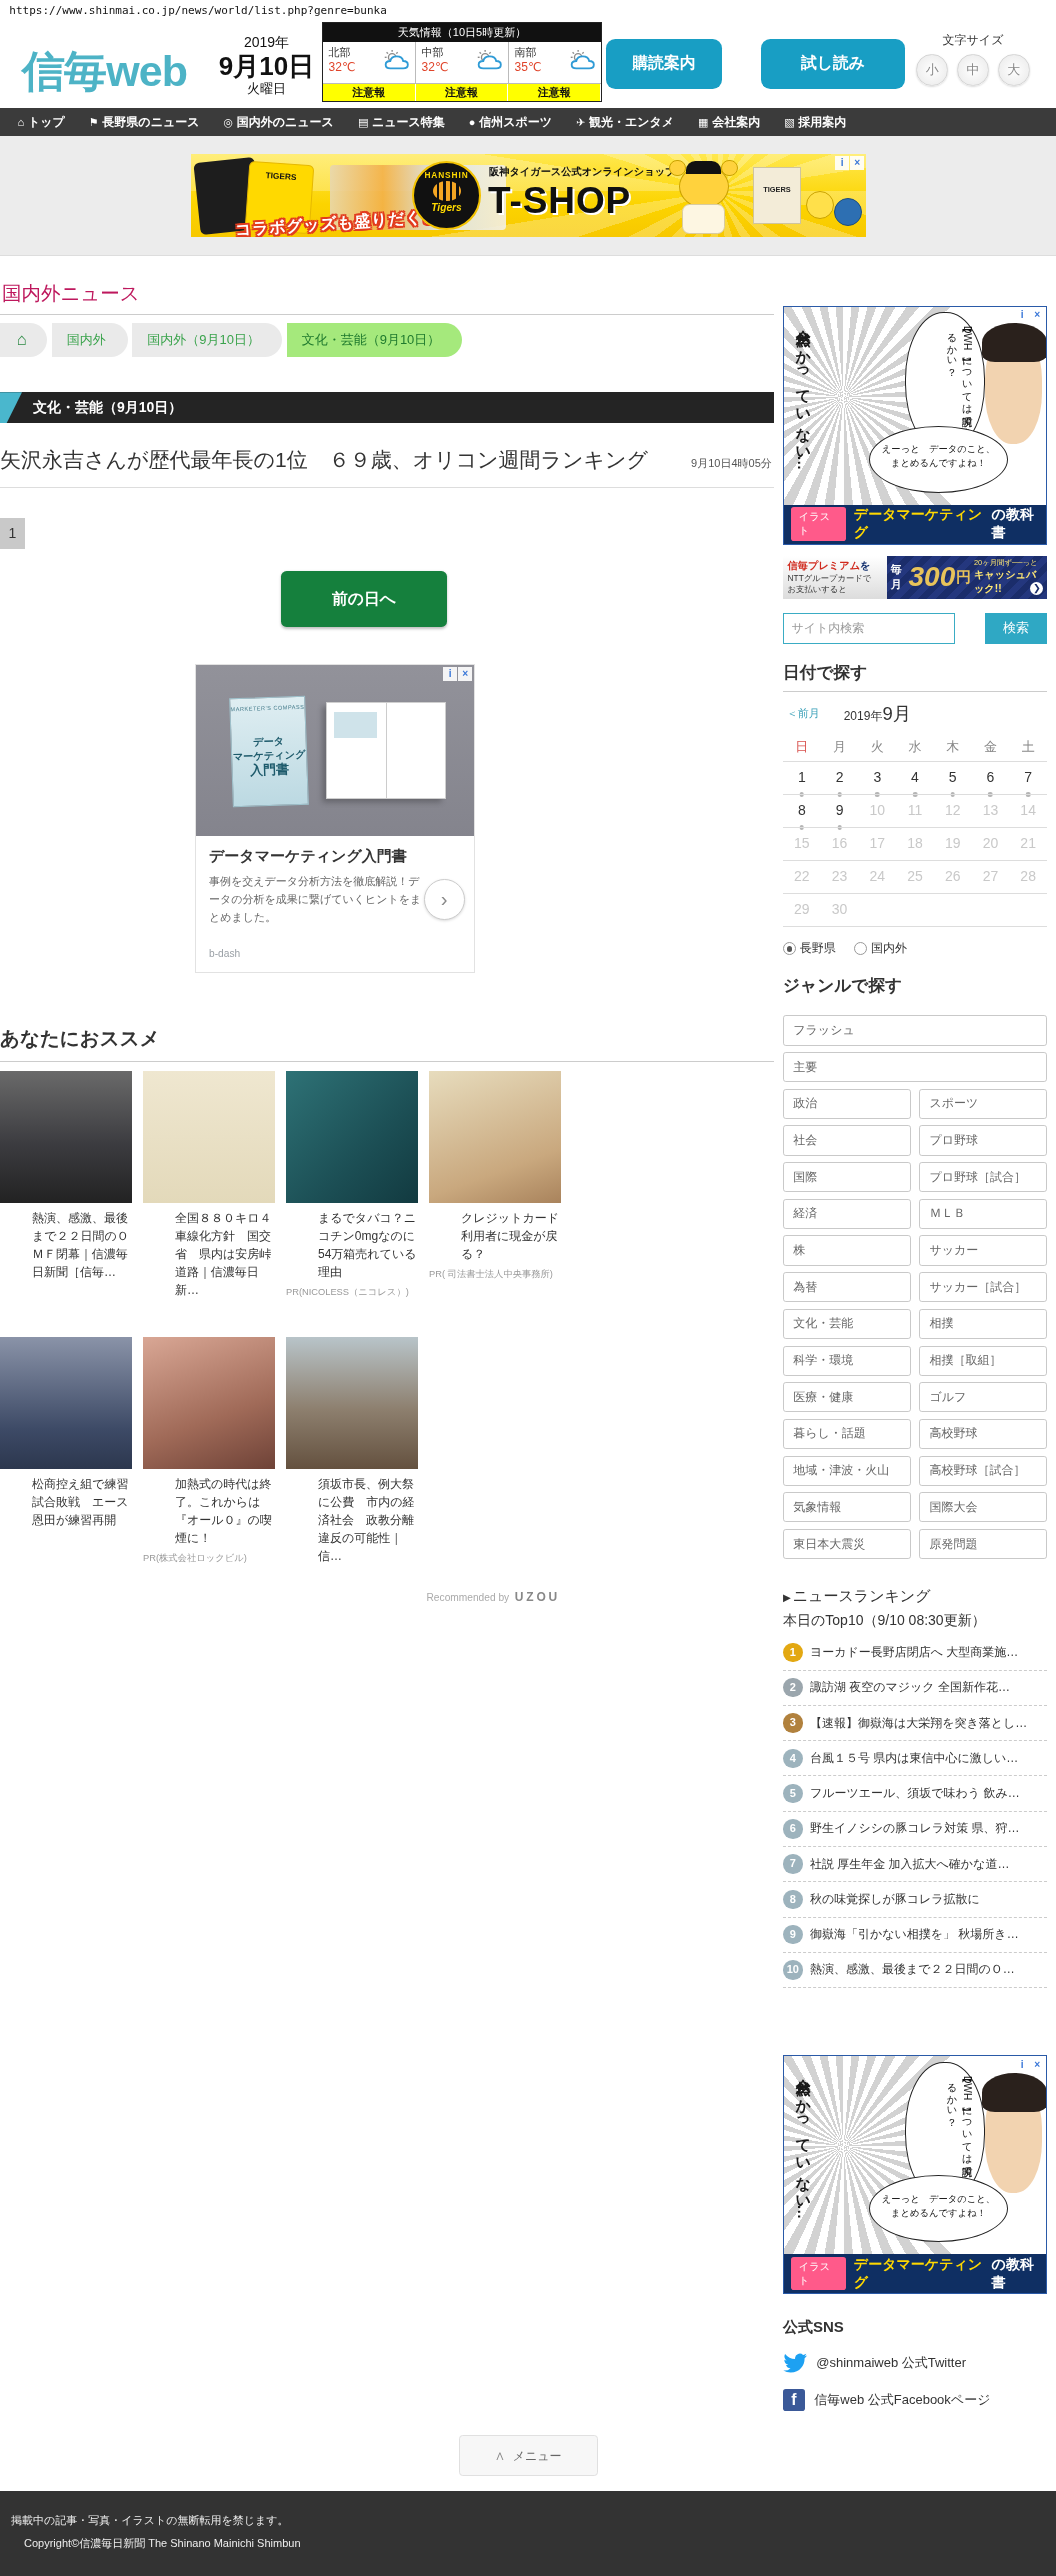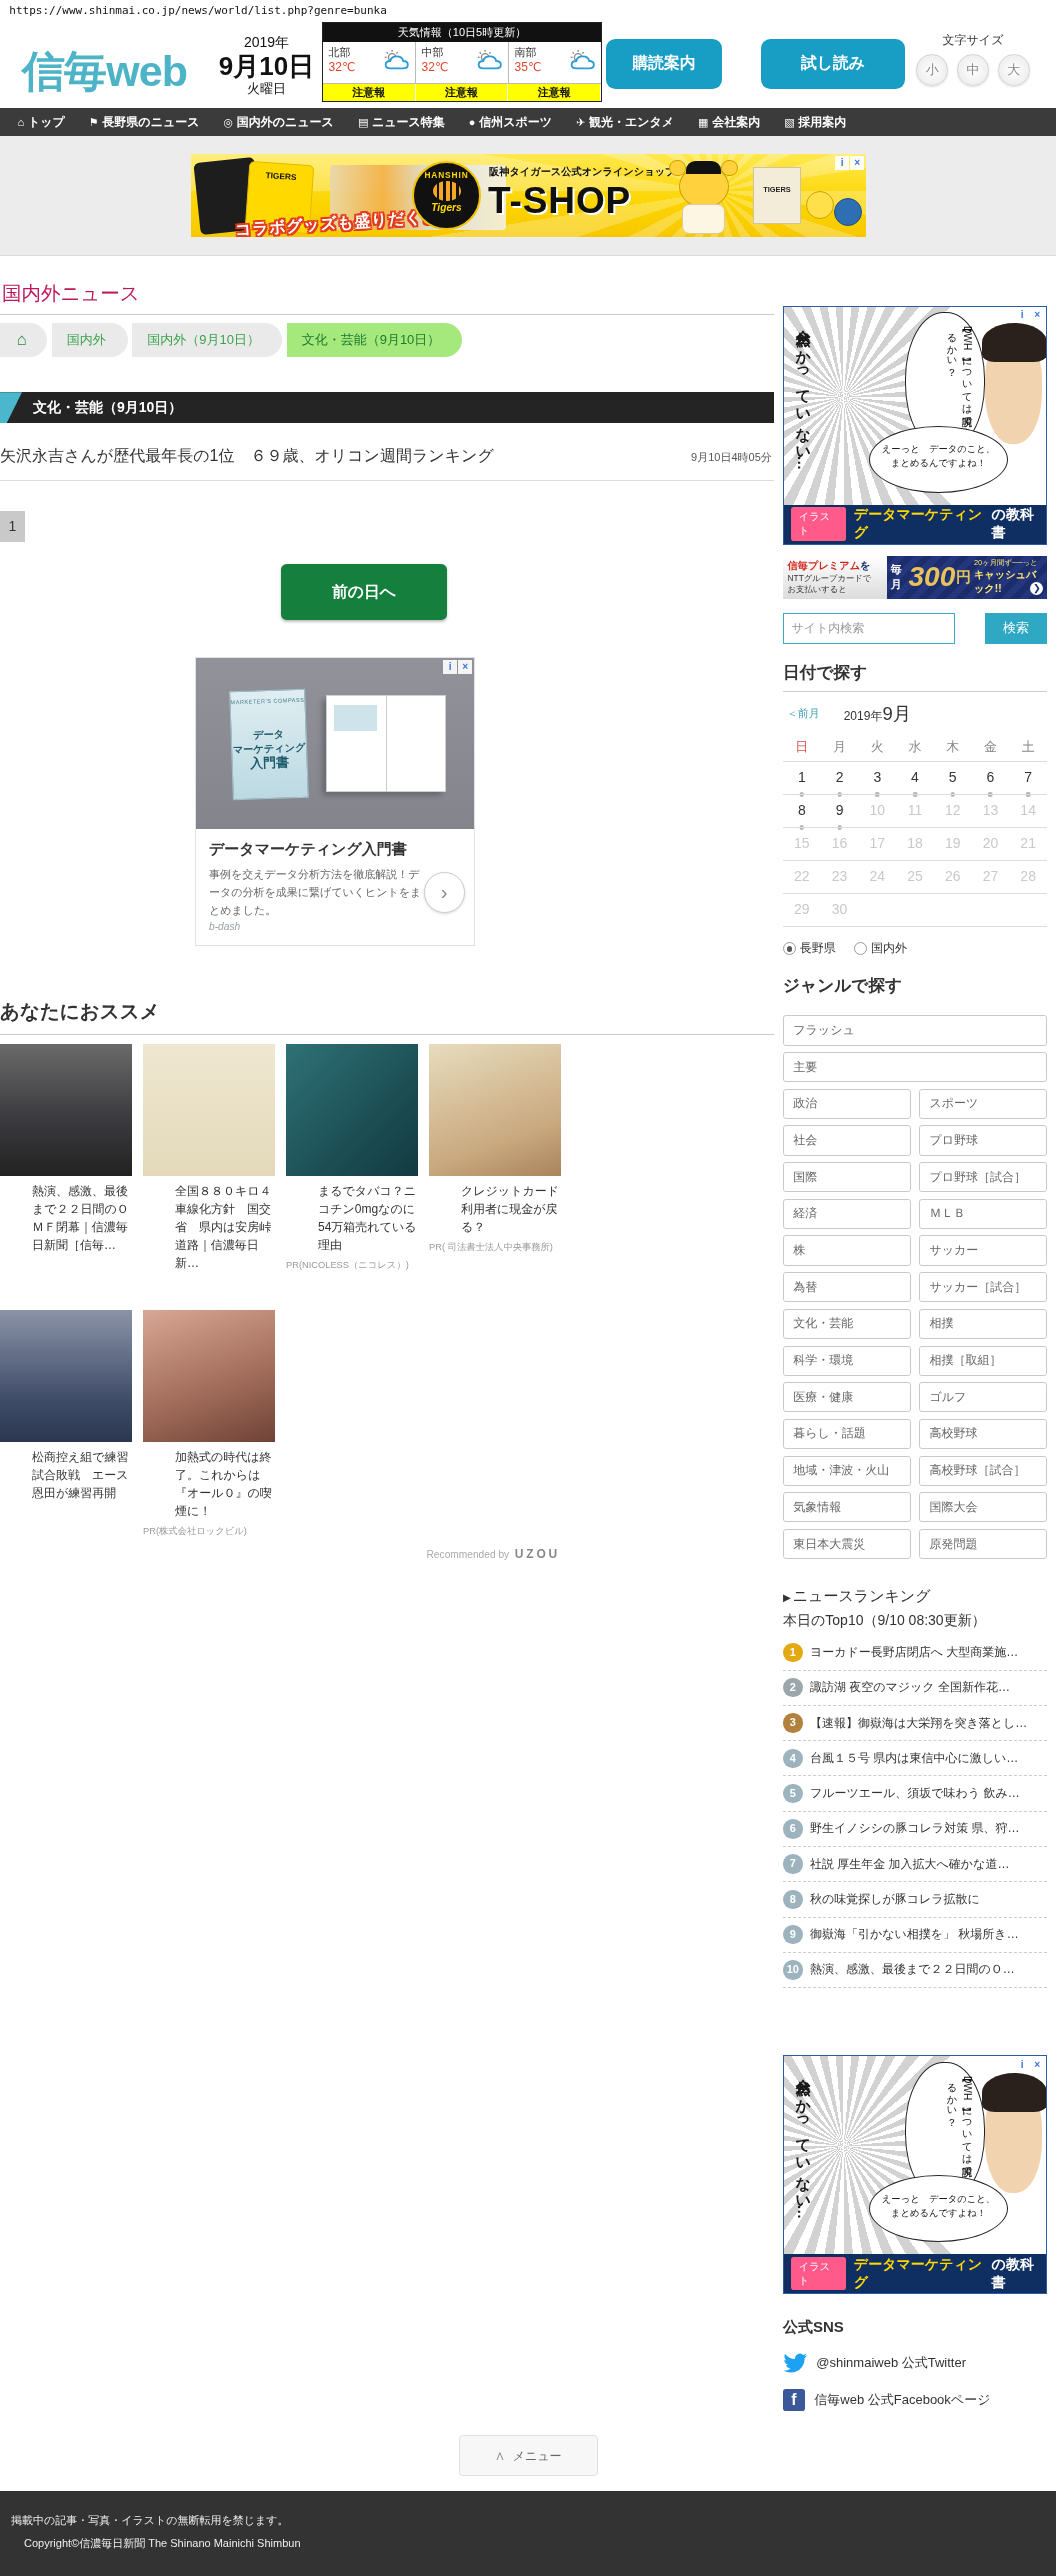--- a/index.html
+++ b/index.html
@@ -76,40 +76,40 @@
 
   
   .page-title { font-size:19.5px; font-weight:normal; color:#be185d; margin-top:11px; padding:0 0 7.4px 1.9px; border-bottom:0.9px solid #ccc; }
   .breadcrumb { display:flex; margin-top:8.3px; height:34px; }
   .crumb { background:#eaeaea; border-radius:0 17.6px 17.6px 0; line-height:34px; padding:0 22px 0 15px; font-size:13px; color:#3aa34c; margin-right:4.6px; cursor:pointer; white-space:nowrap; }
   .crumb.home { padding:0 20.4px 0 16.7px; color:#2e8b46; font-size:16.7px; }
   .crumb.active { background:#a5e97c; color:#1f7a2e; }
   .section-bar { position:relative; margin-top:35px; height:31px; background:#242424; color:#fff; font-size:14px; font-weight:bold; line-height:31px; padding-left:33px; }
   .section-bar::before { content:""; position:absolute; left:0; top:0; width:22px; height:31px; background:#4ab7cd; clip-path:polygon(0 0,100% 0,30% 100%,0 100%); }
   .article-row { display:flex; align-items:baseline; margin-top:13px; padding:9.3px 1.9px 13px 0; border-bottom:0.9px solid #ddd; }
-  .article-title { font-size:16px; color:#333; cursor:pointer; }
+  .article-title { font-size:21px; color:#333; cursor:pointer; }
   .article-time { margin-left:auto; font-size:11px; color:#555; }
   .pager { margin-top:30px; }
   .page-num { display:inline-block; width:25px; height:31.5px; background:#c9c9c9; color:#333; font-size:14px; text-align:center; line-height:31.5px; cursor:pointer; }
   .prev-day-btn { display:block; margin:22px 0 0 281px; width:166px; height:56px; background:#15803d; color:#fff; font-size:15.8px; font-weight:bold; border:none; border-radius:5.6px; box-shadow:0 1.9px 2.8px rgba(0,0,0,.25); cursor:pointer; }
 
   
   .bdash-ad { margin:37px 0 0 195px; width:280px; border:0.9px solid #e2e2e2; background:#fff; position:relative; }
   .bdash-img { position:relative; height:171px; background:linear-gradient(180deg,#92929a,#84848d); overflow:hidden; }
   .bd-book { position:absolute; left:35px; top:31.5px; width:76px; height:109px; background:linear-gradient(180deg,#dfeef2,#bcd9e2); border:0.9px solid #9fc2cc; transform:rotate(-2deg); text-align:center; }
   .bd-brand { font-size:5.6px; color:#4a7f8e; margin-top:7.4px; letter-spacing:0.5px; }
   .bd-cover { margin-top:24px; font-size:10.2px; font-weight:bold; color:#1d5a6b; line-height:1.3; }
   .bd-cover .big { font-size:13px; }
   .bd-mag { position:absolute; left:130px; top:37px; width:120px; height:97px; background:#fff; border:0.9px solid #cfcfcf; box-shadow:-3.7px 3.7px 5.6px rgba(0,0,0,.25); }
   .bd-mag::before { content:""; position:absolute; left:50%; top:0; width:0.9px; height:100%; background:#ccc; }
   .bd-mag::after { content:""; position:absolute; left:7.4px; top:9.3px; width:43px; height:26px; background:#cfe3ea; }
   .bdash-cap { padding:11px 13px 13px; position:relative; }
   .bdash-title { font-size:15px; font-weight:bold; color:#333; }
   .bdash-desc { margin-top:7.4px; font-size:11px; color:#666; line-height:1.6; width:213px; }
-  .bdash-src { margin-top:2px; font-size:10.2px; color:#9aa0a6;font-style:italic; }
+  .bdash-src { margin-top:22px; font-size:10.2px; color:#9aa0a6; }
   .bdash-next { position:absolute; right:9.3px; top:43px; width:41px; height:41px; border-radius:50%; background:#fff; border:0.9px solid #ccc; box-shadow:0 0.9px 2.8px rgba(0,0,0,.15); color:#888; font-size:20.4px; text-align:center; line-height:39px; cursor:pointer; }
 
   
   .reco-heading { margin-top:52px; font-size:19.5px; color:#333; padding-bottom:8.3px; border-bottom:0.9px solid #ccc; }
   .reco-grid { margin-top:9.3px; width:560px; display:grid; grid-template-columns:repeat(4,132px); column-gap:11px; row-gap:22px; }
   .reco-card { cursor:pointer; }
   .card-img { width:132px; height:132px; background:#ddd; }
   .card-img.red-frame { border:2.8px solid #e60012; }
   .card-title { margin-top:6.5px; font-size:12px; color:#333; line-height:1.5;padding-left:32px; }
   .card-pr { margin-top:4.6px; font-size:9.3px; color:#999; min-height:11px; }
@@ -448,20 +448,25 @@
             <div class="card-title">松商控え組で練習試合敗戦　エース恩田が練習再開</div>
             <div class="card-pr"></div>
           </div>
 
           <div class="reco-card">
             <div class="card-img" data-photo="vape-photo"></div>
             <div class="card-title">加熱式の時代は終了。これからは『オール０』の喫煙に！</div>
             <div class="card-pr">PR(株式会社ロックビル)</div>
           </div>
 
+          <div class="reco-card">
+            <div class="card-img" data-photo="shrine-photo"></div>
+            <div class="card-title">須坂市長、例大祭に公費　市内の経済社会　政教分離違反の可能性｜信…</div>
+            <div class="card-pr"></div>
+          </div>
         </div>
       <div class="uzou"><span>Recommended by</span><b>UZOU</b></div>
     </div>
 
     <div class="sidebar">
 
       <div class="manga-ad">
         <div class="mg-burst"></div>
         <div class="mg-shout">全然わかっていない…</div>
         <div class="mg-bubble1">【DWH】については説明できるかい？</div>

